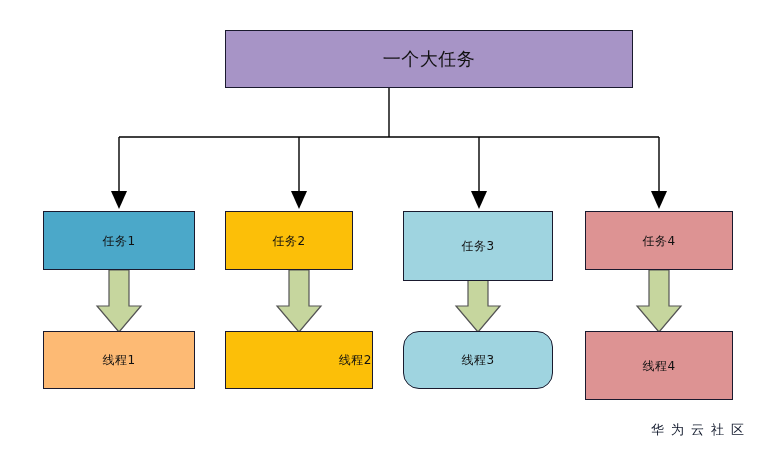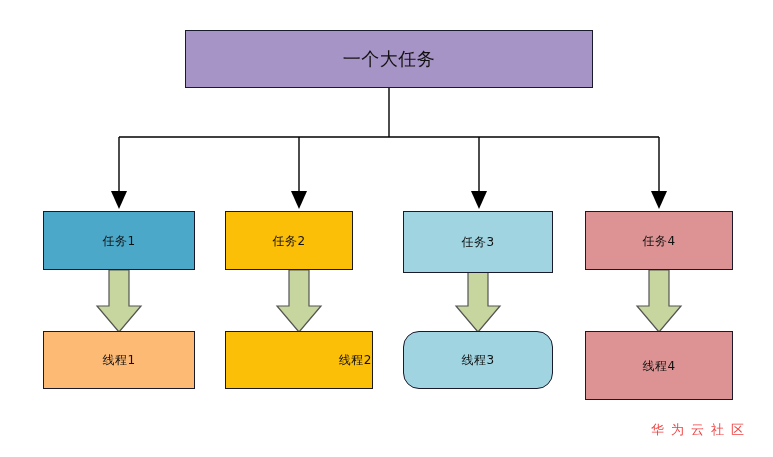--- a/index.html
+++ b/index.html
@@ -25,34 +25,35 @@
     align-items: center;
     justify-content: center;
     color: #111111;
     font-size: 12px;
     letter-spacing: 0.5px;
     line-height: 1;
     user-select: none;
   }
   .node.root {
     font-size: 18px;
+    margin-left: 40px;
   }
   .connectors {
     position: absolute;
     left: 0;
     top: 0;
     width: 773px;
     height: 457px;
     pointer-events: none;
   }
   .watermark {
     position: absolute;
     right: 22px;
     bottom: 18px;
-    color: #ef4444;
+    color: #0f172a;
     font-size: 13px;
     letter-spacing: 7px;
     white-space: nowrap;
     user-select: none;
   }
 </style>
 </head>
 <body>
 
 <div id="canvas">
@@ -90,21 +91,21 @@
       </div>
       <div class="node" style="left: 43px; top: 331px; width: 152px; height: 58px; background: #fdba74; border-color: rgb(26, 26, 46);">
         <span>线程1</span>
       </div>
       <div class="node" style="left: 225px; top: 211px; width: 128px; height: 59px; background: rgb(252, 191, 8); border-color: rgb(26, 26, 46);">
         <span>任务2</span>
       </div>
       <div class="node" style="left: 225px; top: 331px; width: 148px; height: 58px; background: rgb(252, 191, 8); border-color: rgb(26, 26, 46); justify-content: flex-end;">
         <span>线程2</span>
       </div>
-      <div class="node" style="left: 403px; top: 211px; width: 150px; height: 62px; background: rgb(159, 212, 224); border-color: rgb(26, 26, 46);">
+      <div class="node" style="left: 403px; top: 211px; width: 150px; height: 70px; background: rgb(159, 212, 224); border-color: rgb(26, 26, 46);">
         <span>任务3</span>
       </div>
       <div class="node" style="left: 403px; top: 331px; width: 150px; height: 58px; background: rgb(159, 212, 224); border-color: rgb(26, 26, 46); border-radius: 16px;">
         <span>线程3</span>
       </div>
       <div class="node" style="left: 585px; top: 211px; width: 148px; height: 59px; background: rgb(221, 147, 147); border-color: rgb(26, 26, 46);">
         <span>任务4</span>
       </div>
       <div class="node" style="left: 585px; top: 331px; width: 148px; height: 69px; background: rgb(221, 147, 147); border-color: rgb(26, 26, 46);">
         <span>线程4</span>

